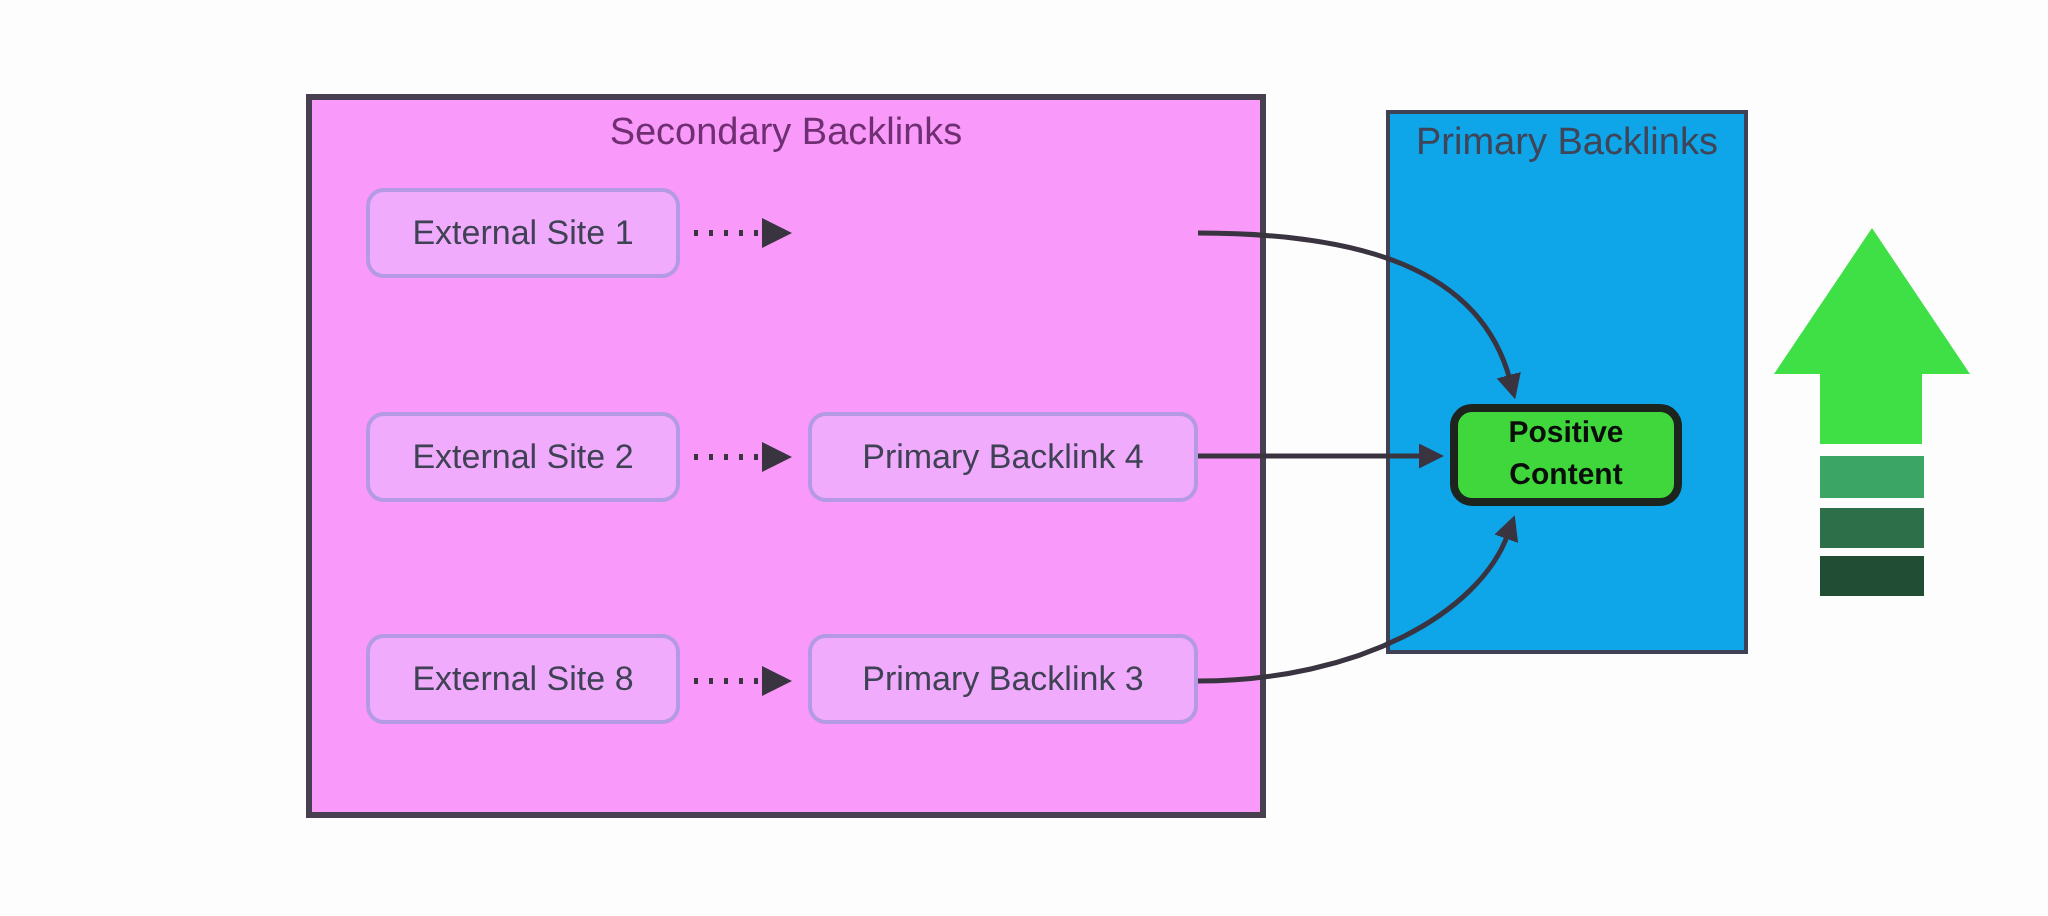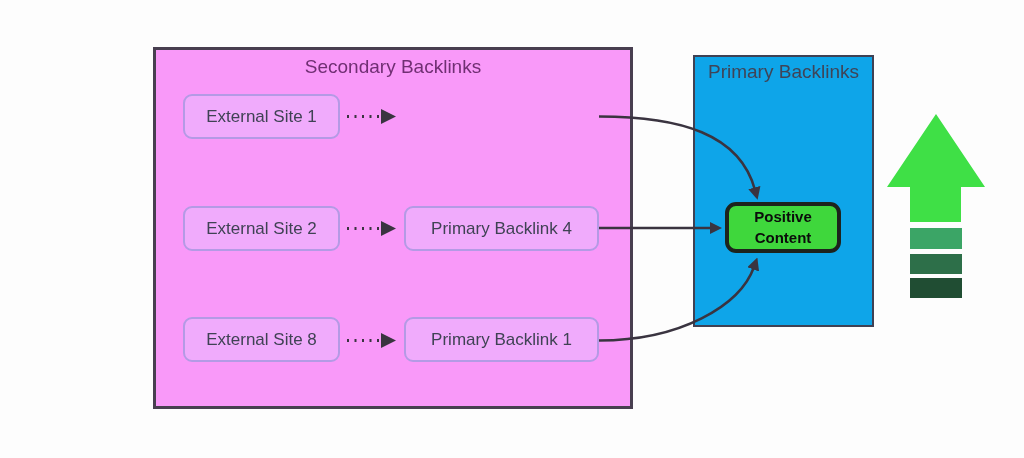--- a/index.html
+++ b/index.html
@@ -56,21 +56,21 @@
 
   <div class="panel primary-panel">
     <span class="panel-title">Primary Backlinks</span>
   </div>
 
   <div class="node ext row1">External Site 1</div>
   <div class="node ext row2">External Site 2</div>
   <div class="node ext row3">External Site 8</div>
 
   <div class="node pri row2">Primary Backlink 4</div>
-  <div class="node pri row3">Primary Backlink 1</div>
+  <div class="node pri row3">Primary Backlink 3</div>
 
   <div class="positive-node">Positive Content</div>
 
   <svg id="overlay" viewBox="0 0 1024 458" xmlns="http://www.w3.org/2000/svg">
     <defs>
       <marker id="ah" viewBox="0 0 10 10" refX="2" refY="5" markerWidth="5" markerHeight="5" orient="auto">
         <path d="M0,0 L10,5 L0,10 z" fill="#3a3440"></path>
       </marker>
     </defs>
 

